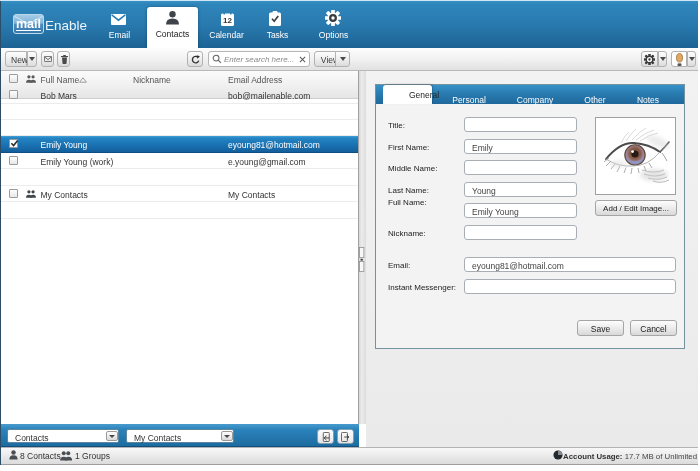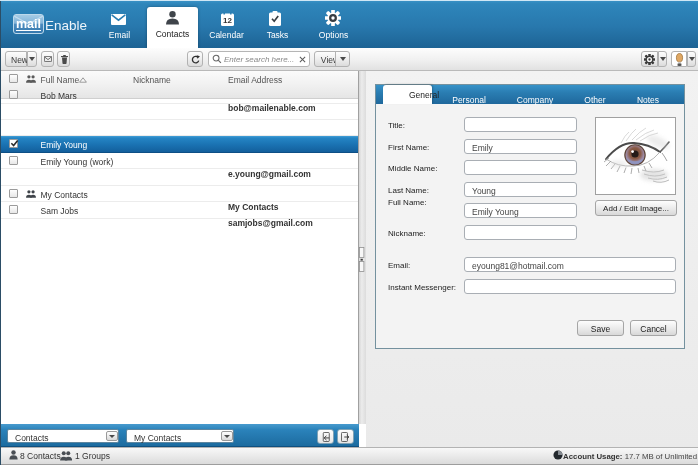--- a/index.html
+++ b/index.html
@@ -11,21 +11,21 @@
 
   
   .tbtn { top:51px; height:16px; border:1px solid #b2b2b2; border-radius:3px;
      background:linear-gradient(180deg,#fdfdfd 0,#f0f0f0 45%,#dcdcdc 100%); color:#3a3a3a; font-size:8.5px; }
   .dar { width:0; height:0; border-left:3.5px solid transparent; border-right:3.5px solid transparent; border-top:4px solid #4a4a4a; }
 
   
   .row { left:1px; width:357px; height:16px; font-size:8.5px; color:#333; }
   .rsep { left:0; width:100%; height:1px; background:#ececec; }
   .nm { left:39.5px; top:4px; position:absolute; }
-  .em { left:227px; top:16px; position:absolute;font-weight:bold; }
+  .em { left:227px; top:4px; position:absolute; }
   .cb { left:8px; top:3px; width:9px; height:9px; border:1px solid #9b9b9b; border-radius:1px;
      background:linear-gradient(180deg,#fefefe 0,#e7e7e7 100%); }
 
   
   .ftab { top:0; height:19px; color:#fff; font-size:8.5px; text-align:center; padding-top:10px; }
   .flabel { left:13px; font-size:8px; color:#222; }
   .finput { left:89px; width:113px; height:15px; background:#fff; border:1px solid #a9aeb4; border-radius:3px;
      font-size:8.5px; color:#444; padding:3px 0 0 7px; }
   .formbtn { height:16px; border:1px solid #a5a5a5; border-radius:3px;
      background:linear-gradient(180deg,#fdfdfd 0,#ececec 50%,#d8d8d8 100%); font-size:8.5px; color:#222; text-align:center; padding-top:3px; }
@@ -211,25 +211,20 @@
     <svg style="left:25px;top:4px;" width="10" height="9" viewBox="0 0 11 10">
       <circle cx="3.2" cy="2" r="1.8" fill="#3f444a"></circle>
         <circle cx="7.8" cy="2" r="1.8" fill="#3f444a"></circle>
       <path d="M0 8.5 q0-3.2 3.2-3.2 q3.2 0 3.2 3.2 z" fill="#3f444a"></path>
       <path d="M4.6 8.5 q0-3.2 3.2-3.2 q3.2 0 3.2 3.2 z" fill="#3f444a"></path>
     </svg>
     <div class="nm">My Contacts</div>
       <div class="em">My Contacts</div>
     </div>
   <div class="rsep" style="left:1px;top:201px;width:357px;"></div>
-  <div class="row" style="left:1px;top:202px;">
-      <div class="cb"></div>
-      <div class="nm">Sam Jobs</div>
-      <div class="em">samjobs@gmail.com</div>
-    </div>
   <div class="rsep" style="left:1px;top:218px;width:357px;"></div>
 
   <div style="left:358px;top:71px;width:1px;height:377px;background:#a0a0a0;"></div>
   <div style="left:359px;top:71px;width:7px;height:353px;background:linear-gradient(90deg,#d6d6d6 0,#ececec 40%,#dcdcdc 100%);"></div>
   <svg style="left:359px;top:247px;" width="6" height="26" viewBox="0 0 6 26">
     <rect x="0.5" y="0.5" width="4.4" height="10" fill="#f7f7f7" stroke="#8f8f8f" stroke-width="0.8"></rect>
     <rect x="0.5" y="14.5" width="4.4" height="10" fill="#f7f7f7" stroke="#8f8f8f" stroke-width="0.8"></rect>
     <rect x="1.6" y="11.8" width="2.2" height="1.8" fill="#3a3a3a"></rect>
   </svg>
 

